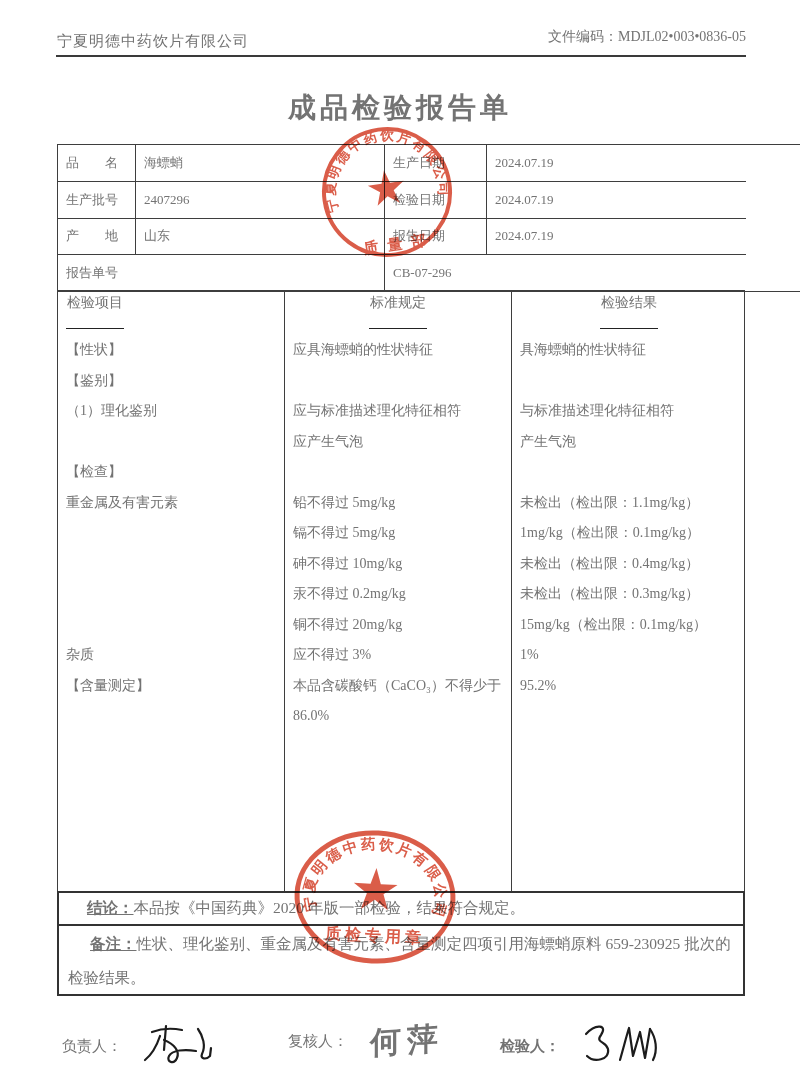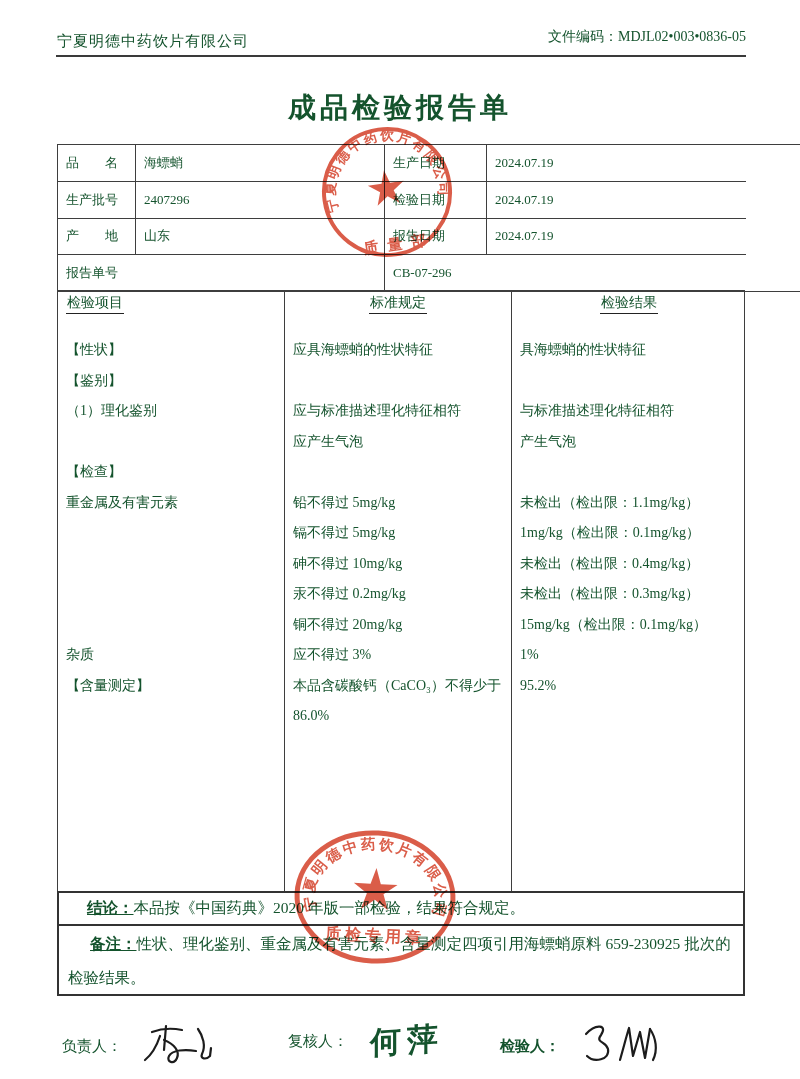--- a/index.html
+++ b/index.html
@@ -1,19 +1,19 @@
 <!DOCTYPE html>
 <html><head>
 <meta charset="utf-8">
 <style>
   * { margin:0; padding:0; box-sizing:border-box; }
   html,body { background:#888; }
   .page {
     position:relative; width:800px; height:1079px; background:#ffffff;
-    font-family:"Liberation Serif","DejaVu Serif",serif; color:#14532d;
+    font-family:"Liberation Serif","DejaVu Serif",serif; color:#737373;
     overflow:hidden; margin:0 auto;
   }
   
   .company { position:absolute; left:57px; top:32px; font-size:15px; letter-spacing:1px; }
   .doccode { position:absolute; right:54px; top:28px; font-size:14px; }
   .headrule { position:absolute; left:56px; right:54px; top:55px; height:2px; background:#3a3a3a; }
   .title { position:absolute; left:0; right:0; top:89px; text-align:center;
            font-size:28px; font-weight:bold; letter-spacing:4px; }
 
   
@@ -29,21 +29,21 @@
 
   
   .detail { position:absolute; left:57px; top:290px; width:688px; height:603px;
     border:1.5px solid #3e3e3e; display:grid; grid-template-columns:226px 227px 235px;
     font-size:14px; }
   .dcol { overflow:hidden; }
   .dcol + .dcol { border-left:1.4px solid #3e3e3e; }
   .dhead { height:28px; display:flex; align-items:flex-start; padding-top:3px; }
   .dhead.left { padding-left:8px; }
   .dhead.center { justify-content:center; }
-  .dhead span { border-bottom:1.2px solid #222; padding:0 1px 1px 1px; }
+  .dhead span { border-bottom:1.2px solid #222; padding:0 1px 16px 1px; }
   .dlines { margin-top:16px; }
   .dline { height:30.5px; display:flex; align-items:center; padding:0 8px; white-space:nowrap; }
 
   
   .conclusion { position:absolute; left:57px; top:891px; width:688px; height:35px;
     border:2px solid #333; display:flex; align-items:center; padding-left:28px; font-size:15.5px; }
   .remark { position:absolute; left:57px; top:926px; width:688px; height:70px;
     border:2px solid #333; border-top:none; font-size:15.5px; line-height:34px; padding:1px 8px 0 9px; }
   .remark p { text-indent:22px; }
   .bold { font-weight:bold;text-decoration:underline; }

